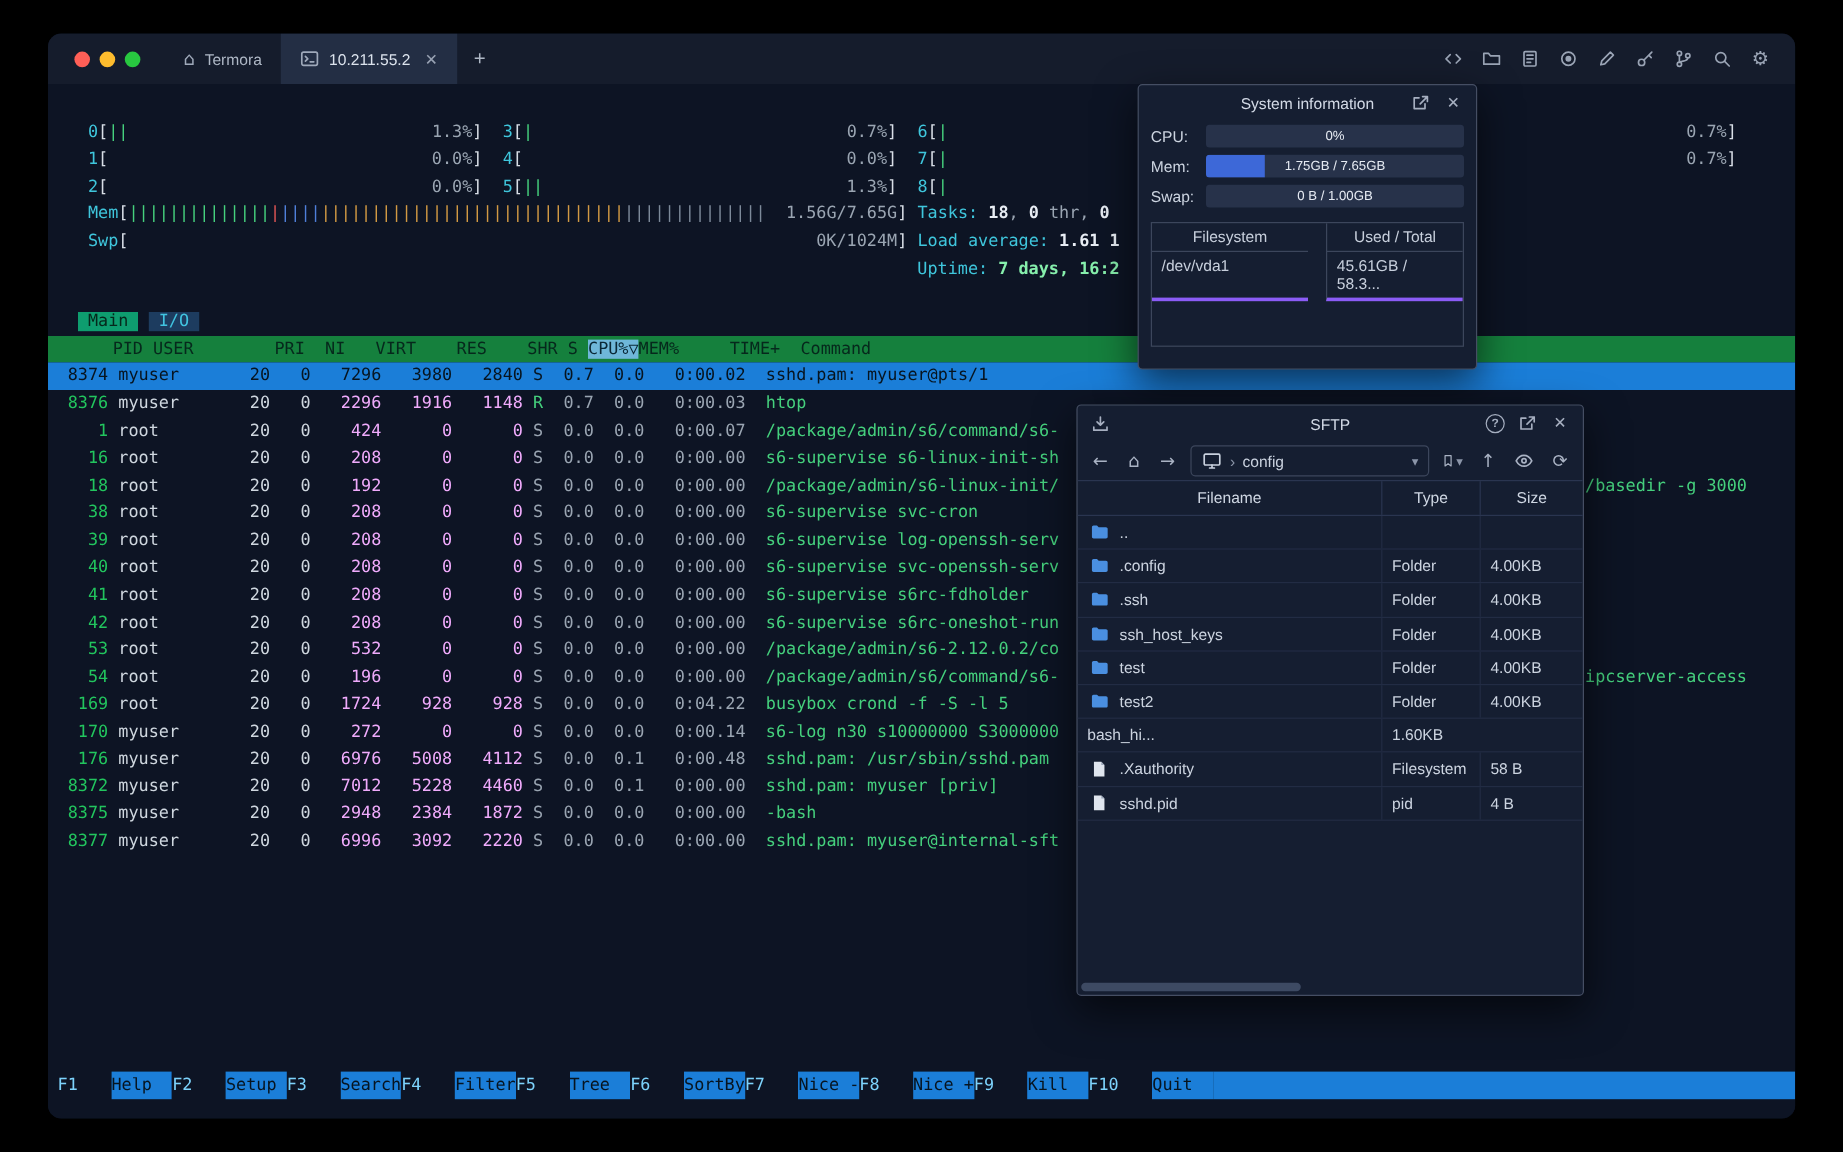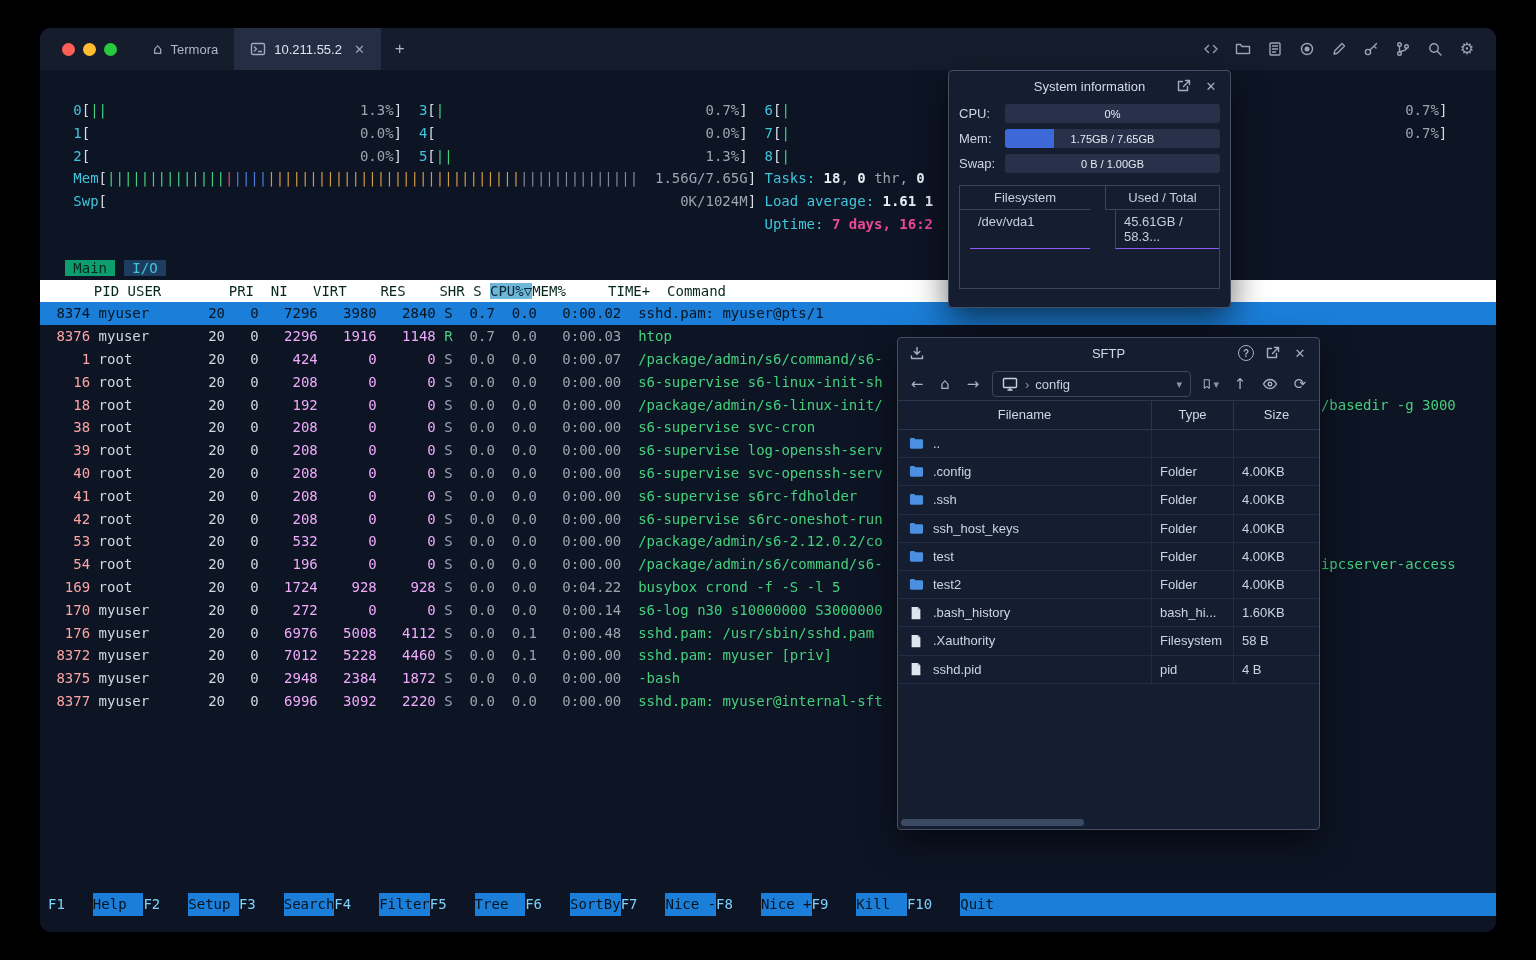--- a/index.html
+++ b/index.html
@@ -21,40 +21,40 @@
   .icon-btn svg{display:block;}
   .gi{font-family:"DejaVu Sans",sans-serif;font-size:15px;line-height:1;}
   .circ{display:inline-flex;align-items:center;justify-content:center;width:14px;height:14px;border:1.3px solid currentColor;border-radius:50%;font-size:10px;font-weight:bold;}
   
   .term{position:absolute;top:42px;left:0;right:0;bottom:0;background:#0d1424;
         font-family:"DejaVu Sans Mono",monospace;font-size:14px;color:#c9d2dc;}
   .tline{height:22.8px;line-height:22.8px;white-space:pre;padding-left:8px;}
   #meters{margin-top:29px;}
   #tabsline{margin-top:21px;}
   .c-cyan{color:#3fc6dc;}
-  .c-bcyan{color:#ec4899;font-weight:bold;}
+  .c-bcyan{color:#86efac;font-weight:bold;}
   .c-br{color:#d8dee6;}
   .c-green{color:#45d07d;}
   .c-red{color:#e05555;}
   .c-blue{color:#4f7fd9;}
   .c-orange{color:#d29a43;}
   .c-gray{color:#7d8a9a;}
   .c-dim{color:#9aa5b2;}
   .c-white{color:#e8edf4;font-weight:bold;}
-  .c-pid{color:#fca5a5;}
+  .c-pid{color:#22c55e;}
   .c-user{color:#cfd7df;}
   .c-pri{color:#cfd7df;}
   .c-num{color:#f0abfc;}
   .c-st{color:#9aa5b2;}
   .c-run{color:#45d07d;}
   .c-cmd{color:#45d07d;}
   .scr-tab{padding:0 1ch;cursor:pointer;}
   .scr-active{background:#0e9d6f;color:#06281c;}
   .scr-idle{background:#1d3c5f;color:#41c4e0;}
-  .phead{background:#ffffff;color:#06281c;padding-left:37px;}
+  .phead{background:#15803d;color:#06281c;padding-left:37px;}
   .phead .h-sort{background:#6fb7d9;color:#0a2836;}
   .proc-row{cursor:default;}
   .proc-row.sel{background:#1b7ed8;}
   .proc-row.sel span{color:#07141f;}
   .fnbar{position:absolute;left:0;right:0;bottom:16px;display:flex;height:22.8px;line-height:22.8px;
          padding-left:8px;font-family:"DejaVu Sans Mono",monospace;}
   .fn-key{color:#7dd3fc;white-space:pre;text-align:right;}
   .fn-label{background:#1b7ed8;color:#07141f;white-space:pre;cursor:pointer;margin-left:28px;}
   .fn-fill{flex:1;background:#1b7ed8;}
   
@@ -68,21 +68,21 @@
   .p-actions{margin-left:auto;display:flex;gap:9px;color:#a6afc0;z-index:1;align-items:center;}
   
   .si-row{display:flex;align-items:center;padding:3px 10px;gap:2px;color:#ccd4e0;font-size:13px;}
   .si-label{width:44px;flex:none;}
   .si-bar{flex:1;height:19px;background:#27324a;border-radius:3px;position:relative;overflow:hidden;}
   .si-fill{position:absolute;left:0;top:0;bottom:0;background:#3d68d8;width:0;}
   .si-text{position:absolute;inset:0;display:flex;align-items:center;justify-content:center;font-size:11px;color:#e6ebf3;}
   .fs-table{margin:9px 10px 0;border:1px solid #3c465c;height:102px;font-size:13px;color:#c7cfdc;overflow:hidden;}
   .fs-head,.fs-row{display:grid;grid-template-columns:130px 1fr;gap:15px;}
   .fs-head>div{padding:4px 6px;text-align:center;border-bottom:1px solid #3c465c;}
-  .fs-row>div{padding:4px 8px;border-bottom:1px solid #8b5cf6;margin-left:10px;}
+  .fs-row>div{padding:4px 8px;border-bottom:3px solid #8b5cf6;}
   .fs-head>div+div,.fs-row>div+div{border-left:1px solid #3c465c;}
   
   .sftp-toolbar{height:32px;display:flex;align-items:center;gap:10px;padding:0 10px;color:#a9b2c3;flex:none;}
   .path-box{flex:1;height:24px;border:1px solid #3c465c;border-radius:4px;display:flex;align-items:center;
             gap:6px;padding:0 8px;color:#c9d1de;font-size:13px;cursor:pointer;}
   .crumb-sep{color:#8b95a8;font-size:13px;}
   .dd{margin-left:auto;color:#8b95a8;font-size:11px;font-family:"DejaVu Sans",sans-serif;}
   .ftable{flex:1;font-size:13px;color:#ccd4e0;position:relative;overflow:hidden;}
   .f-head{display:grid;grid-template-columns:1fr 82px 86px;height:28px;line-height:28px;text-align:center;
           color:#cfd7e3;border-top:1px solid #2a3550;border-bottom:1px solid #2a3550;}
@@ -422,29 +422,20 @@
                 <svg width="15" height="15" viewBox="0 0 16 16">
                   <path fill="#4a8fe0" d="M1 3.5C1 2.7 1.7 2 2.5 2h3L7 3.5h6.5c.8 0 1.5.7 1.5 1.5v7c0 .8-.7 1.5-1.5 1.5h-11C1.7 13.5 1 12.8 1 12z"></path>
                 </svg>
               </span>
               <span>test2</span>
             </div>
             <div class="f-type">Folder</div>
             <div class="f-size">4.00KB</div>
           </div>
           <div class="f-row">
-            <div class="f-name">
-              <span class="icon-btn">
-                <svg width="14" height="14" viewBox="0 0 16 16">
-                  <path fill="#dfe5ee" d="M3 1h7l3 3v11H3z"></path>
-                  <path fill="#9aa6b8" d="M10 1l3 3h-3z"></path>
-                </svg>
-              </span>
-              <span>.bash_history</span>
-            </div>
             <div class="f-type">bash_hi...</div>
             <div class="f-size">1.60KB</div>
           </div>
           <div class="f-row">
             <div class="f-name">
               <span class="icon-btn">
                 <svg width="14" height="14" viewBox="0 0 16 16">
                   <path fill="#dfe5ee" d="M3 1h7l3 3v11H3z"></path>
                   <path fill="#9aa6b8" d="M10 1l3 3h-3z"></path>
                 </svg>

